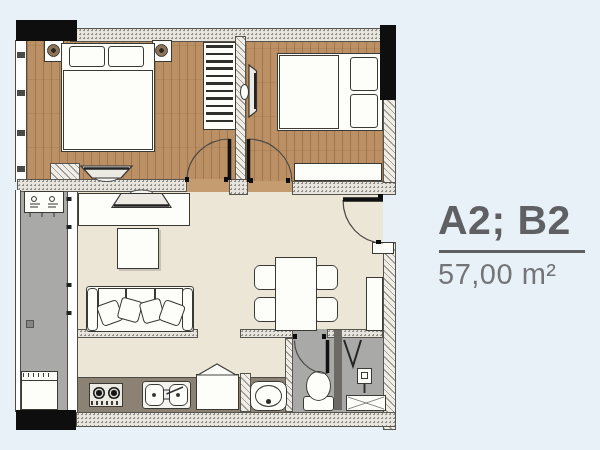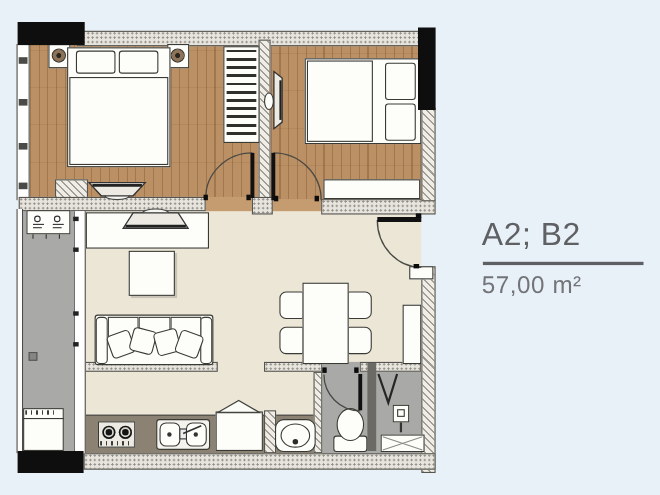--- a/index.html
+++ b/index.html
@@ -24,23 +24,23 @@
   .hatch{background-color:#efede6;
     background-image:repeating-linear-gradient(45deg,rgba(108,106,98,.6) 0 1.3px,transparent 1.3px 4.6px);
     border:1px solid var(--wall-edge)}
   .col{background:var(--column)}
   .furn{background:var(--furn-fill);border:1px solid var(--furn-line)}
   .glass{background:#fff;border-left:1.4px solid #4c4b46;border-right:1.4px solid #4c4b46}
   .dark{background:#6b6a64}
   .svg-layer{position:absolute;left:0;top:0;z-index:50;pointer-events:none}
   .z1{z-index:1}.z5{z-index:5}.z10{z-index:10}.z20{z-index:20}
   .unit-panel{position:absolute;left:438px;top:200px;width:160px;z-index:60}
-  .unit-code{font-size:29px;font-weight:normal;color:var(--label-dark);letter-spacing:.5px;line-height:1}
+  .unit-code{font-size:41px;font-weight:bold;color:var(--label-dark);letter-spacing:.5px;line-height:1}
   .unit-divider{height:2.5px;background:var(--label-dark);margin:9px 0 7px 1px;width:146px}
-  .unit-area{font-size:22px;color:var(--label-light);line-height:1;letter-spacing:.5px}
+  .unit-area{font-size:29px;color:var(--label-light);line-height:1;letter-spacing:.5px}
   .lamp{border-radius:50%;border:1.5px solid #3a342c;background:radial-gradient(circle,#2c2620 0 2px,#8d7357 2.5px)}
   .pil{background:var(--furn-fill);border:1px solid var(--furn-line);border-radius:4px}
   .knobs{background-image:repeating-linear-gradient(90deg,#3a3a35 0 1.5px,transparent 1.5px 5px)}
   .stripes{background-image:repeating-linear-gradient(180deg,#2f2f2b 0 2.5px,transparent 2.5px 7.5px)}
 </style>
 </head>
 <body>
 
 <div class="stage">
 

